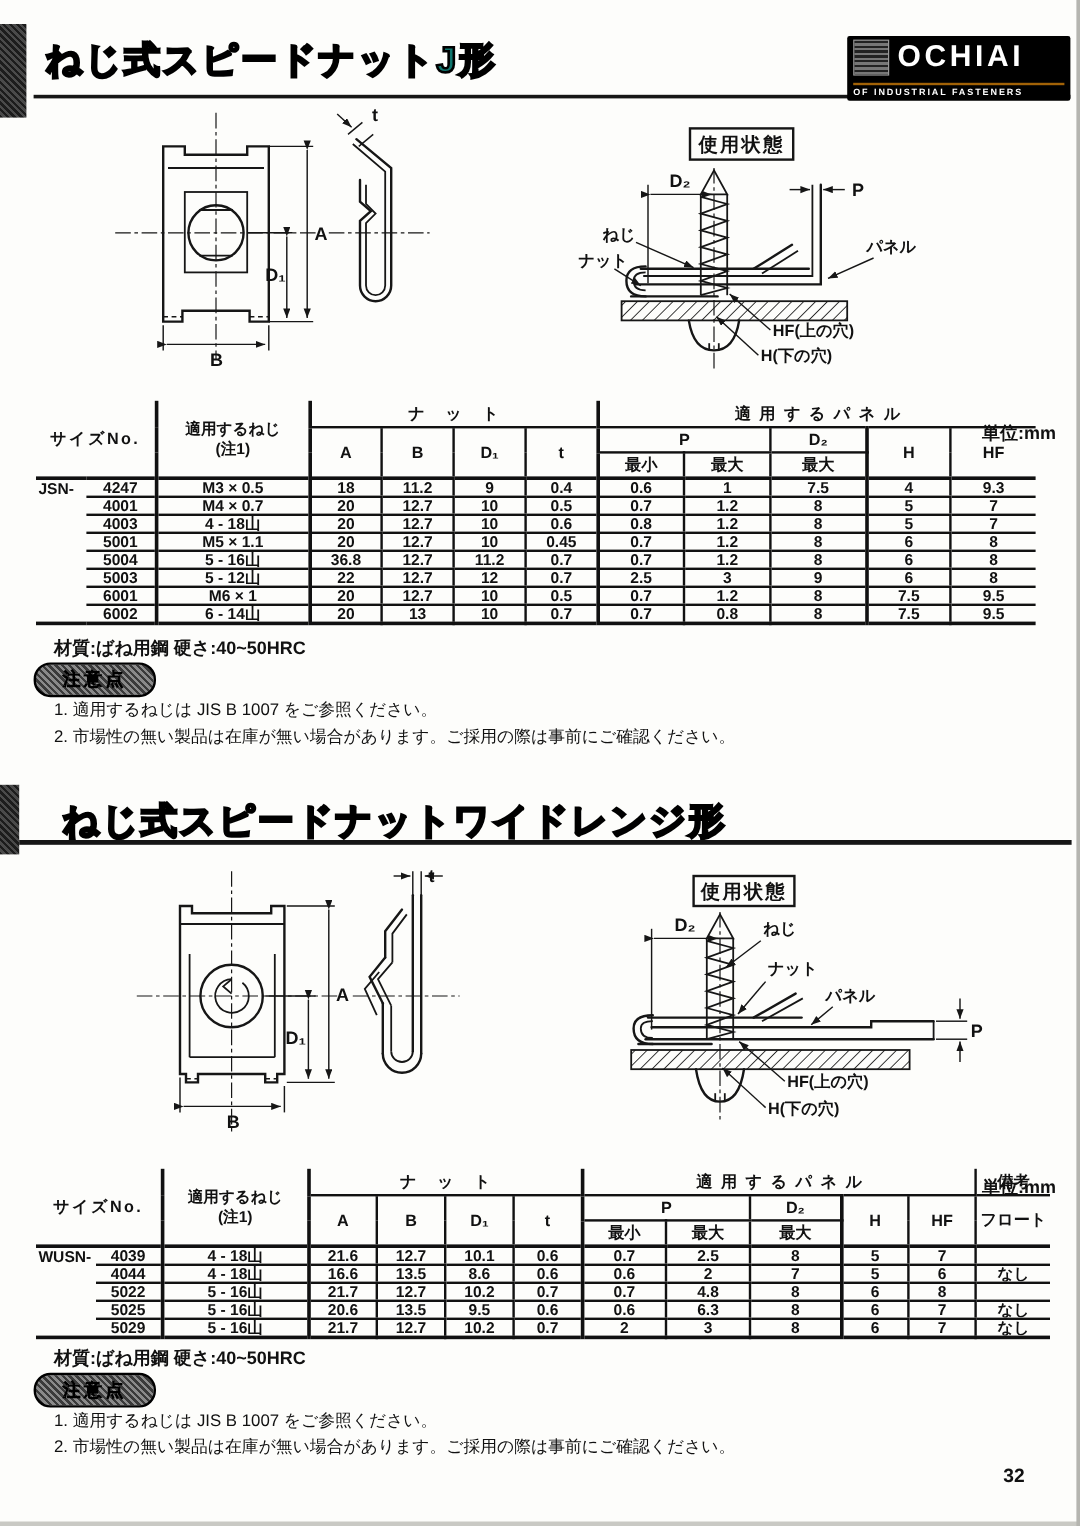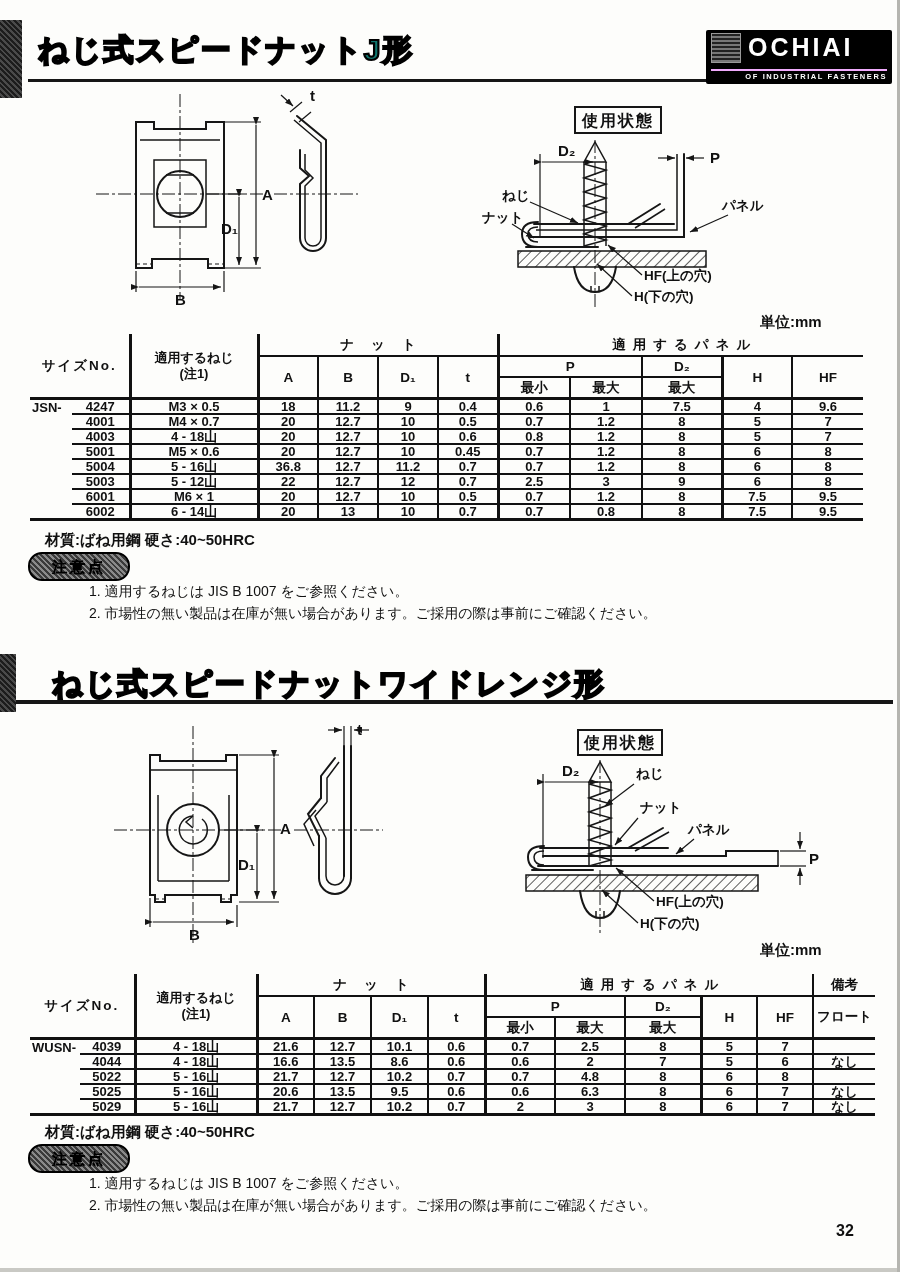--- a/index.html
+++ b/index.html
@@ -23,35 +23,35 @@
   .title-rule{position:absolute;background:#161616;}
   .rule1{left:28px;top:79px;width:864px;height:3px;}
   .rule2{left:16px;top:700px;width:877px;height:4px;}
   
   .logo{position:absolute;left:706px;top:30px;width:186px;height:54px;background:#000;
         border-radius:2px;display:flex;flex-direction:column;padding:3px 5px;box-sizing:border-box;}
   .logo-top{flex:1;display:flex;align-items:flex-start;gap:7px;}
   .logo-mark{width:28px;height:28px;background:
     repeating-linear-gradient(0deg,#777 0 2px,#222 2px 4px);border:1px solid #999;}
   .logo-brand{color:#fff;font-size:25px;font-weight:bold;letter-spacing:3px;}
-  .logo-tagline{border-top:2px solid #f0abfc;color:#fff;font-size:7.5px;font-weight:bold;
-    letter-spacing:1.6px;text-align:right;padding-top:1px;}
+  .logo-tagline{border-top:2px solid #a16207;color:#fff;font-size:7.5px;font-weight:bold;
+    letter-spacing:1.6px;text-align:left;padding-top:1px;}
   
   .svg-abs{position:absolute;}
   svg{overflow:visible;}
   .ln{stroke:#161616;stroke-width:2;fill:none;stroke-linecap:round;}
   .ln15{stroke:#161616;stroke-width:1.5;fill:none;}
   .dim{stroke:#161616;stroke-width:1.2;fill:none;}
   .cl{stroke:#161616;stroke-width:1;fill:none;stroke-dasharray:13 3 3 3;}
   .dsh{stroke:#161616;stroke-width:1.2;fill:none;stroke-dasharray:4 3;}
   .st{font-family:"Liberation Sans",sans-serif;font-weight:bold;font-size:15px;fill:#111;}
   .stj{font-family:"Liberation Sans",sans-serif;font-weight:bold;font-size:13.5px;fill:#111;}
   .stb{font-family:"Liberation Sans",sans-serif;font-weight:bold;font-size:16px;fill:#111;letter-spacing:2px;}
   
-  .unit{position:absolute;left:760px;width:120px;font-size:15px;font-weight:bold;}
+  .unit{position:absolute;left:760px;width:120px;text-align:right;font-size:15px;font-weight:bold;margin-top:39px;}
   .unit1{top:313px;} .unit2{top:941px;}
   
   .tbl-wrap{position:absolute;left:30px;}
   .tw1{top:334px;width:833px;} .tw2{top:974px;width:845px;}
   table.spec{border-collapse:collapse;table-layout:fixed;width:100%;
     border-bottom:3px solid #111;}
   table.spec th,table.spec td{padding:0;text-align:center;font-weight:bold;overflow:hidden;white-space:nowrap;}
   table.spec th{font-size:13.5px;}
   thead tr:nth-child(1) th{height:21px;}
   thead tr:nth-child(2) th{height:19px;}
@@ -68,21 +68,21 @@
   tbody td{border-bottom:2px solid #111;height:13px;line-height:13px;font-size:13px;}
   tbody td.cp{border-bottom:0;text-align:left;padding-left:2px;}
   
   .material{position:absolute;left:45px;font-size:15px;font-weight:bold;}
   .m1{top:531px;} .m2{top:1123px;}
   .badge{position:absolute;left:28px;width:98px;height:25px;border:2.5px solid #000;border-radius:14px;
     background:repeating-linear-gradient(45deg,#3a3a3a 0 2px,#8a8a8a 2px 4px);
     color:#fff;font-size:15px;font-weight:bold;letter-spacing:3px;text-align:center;line-height:25px;
     -webkit-text-stroke:0.6px #000;}
   .bg1{top:552px;} .bg2{top:1144px;}
-  .notes{position:absolute;left:45px;font-size:14px;font-weight:500;line-height:22px;margin-left:44px;}
+  .notes{position:absolute;left:45px;font-size:14px;font-weight:500;line-height:22px;}
   .n1{top:580px;} .n2{top:1172px;}
   .page-num{position:absolute;left:836px;top:1222px;font-size:16px;font-weight:bold;}
 </style>
 </head>
 <body>
 
 <div class="page">
 
   <div class="corner-bar bar1"></div>
   <div class="sec-title title1">ねじ式スピードナットJ形</div>
@@ -240,21 +240,21 @@
             <td class="cn">4247</td>
             <td class="b3">M3 × 0.5</td>
             <td class="b3">18</td>
             <td class="b2">11.2</td>
             <td class="b2">9</td>
             <td class="b2">0.4</td>
             <td class="b3">0.6</td>
             <td class="b2">1</td>
             <td class="b2">7.5</td>
             <td class="b3">4</td>
-            <td class="b2">9.6</td>
+            <td class="b2">9.3</td>
           </tr>
           <tr>
             <td class="cp"></td>
             <td class="cn">4001</td>
             <td class="b3">M4 × 0.7</td>
             <td class="b3">20</td>
             <td class="b2">12.7</td>
             <td class="b2">10</td>
             <td class="b2">0.5</td>
             <td class="b3">0.7</td>
@@ -273,21 +273,21 @@
             <td class="b2">0.6</td>
             <td class="b3">0.8</td>
             <td class="b2">1.2</td>
             <td class="b2">8</td>
             <td class="b3">5</td>
             <td class="b2">7</td>
           </tr>
           <tr>
             <td class="cp"></td>
             <td class="cn">5001</td>
-            <td class="b3">M5 × 0.6</td>
+            <td class="b3">M5 × 1.1</td>
             <td class="b3">20</td>
             <td class="b2">12.7</td>
             <td class="b2">10</td>
             <td class="b2">0.45</td>
             <td class="b3">0.7</td>
             <td class="b2">1.2</td>
             <td class="b2">8</td>
             <td class="b3">6</td>
             <td class="b2">8</td>
           </tr>

